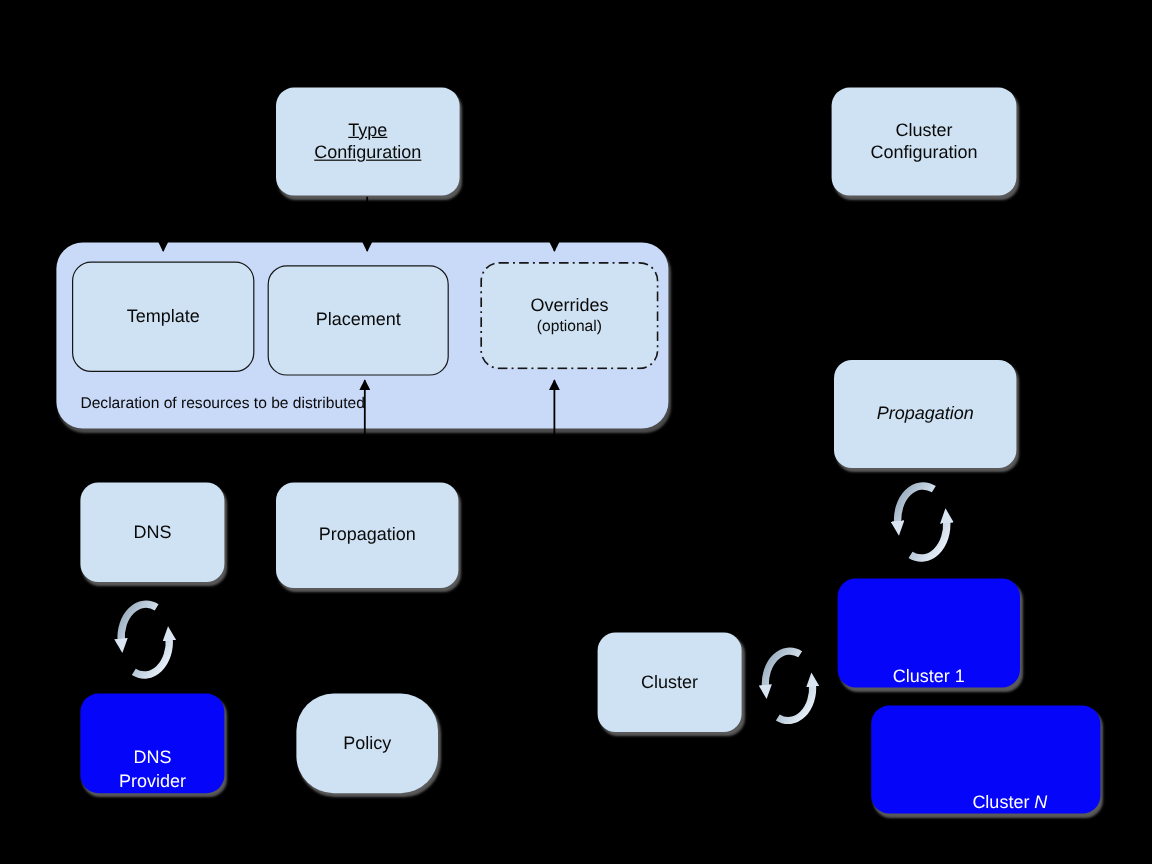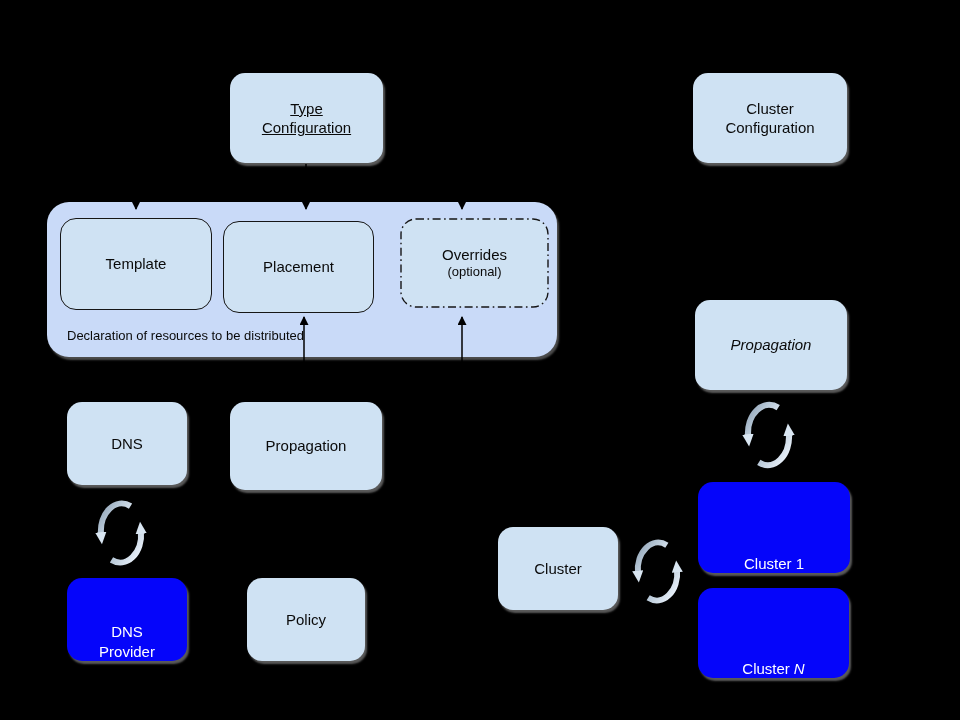--- a/index.html
+++ b/index.html
@@ -95,21 +95,21 @@
   <svg class="sync" style="left:95px;top:497px;" width="52" height="72" viewBox="0 0 60 80">
     <path d="M41 9 A24 32 0 0 0 7 42" fill="none" stroke="url(#syncGrad)" stroke-width="7" marker-end="url(#syncHead)"></path>
     <path d="M19 71 A24 32 0 0 0 53 38" fill="none" stroke="url(#syncGrad)" stroke-width="7" marker-end="url(#syncHead)"></path>
   </svg>
 
   <div class="box blue" style="left:67px;top:578px;width:120px;height:83px;">
     <span>DNS</span>
     <span>Provider</span>
   </div>
 
-  <div class="box" style="left:247px;top:578px;width:118px;height:83px;">
+  <div class="box" style="left:247px;top:578px;width:118px;height:83px;border-radius:31px;">
     <span>Policy</span>
   </div>
 
   <div class="box" style="left:498px;top:527px;width:120px;height:83px;">
     <span>Cluster</span>
   </div>
 
   <svg class="sync" style="left:632px;top:535px;" width="51" height="73" viewBox="0 0 60 80">
     <path d="M41 9 A24 32 0 0 0 7 42" fill="none" stroke="url(#syncGrad)" stroke-width="7" marker-end="url(#syncHead)"></path>
     <path d="M19 71 A24 32 0 0 0 53 38" fill="none" stroke="url(#syncGrad)" stroke-width="7" marker-end="url(#syncHead)"></path>
@@ -121,21 +121,21 @@
 
   <svg class="sync" style="left:742px;top:398px;" width="53" height="74" viewBox="0 0 60 80">
     <path d="M41 9 A24 32 0 0 0 7 42" fill="none" stroke="url(#syncGrad)" stroke-width="7" marker-end="url(#syncHead)"></path>
     <path d="M19 71 A24 32 0 0 0 53 38" fill="none" stroke="url(#syncGrad)" stroke-width="7" marker-end="url(#syncHead)"></path>
   </svg>
 
   <div class="box blue" style="left:698px;top:482px;width:152px;height:91px;">
     <span>Cluster 1</span>
   </div>
 
-  <div class="box blue" style="left:698px;top:588px;width:151px;height:90px;">
+  <div class="box blue" style="left:726px;top:588px;width:151px;height:90px;padding-left:40px;">
     <span style="display:inline">
       <span>Cluster</span><span class="ital">N</span>
     </span>
   </div>
 
   <svg class="overlay" width="960" height="720">
     <path d="M136 164 L136 209" stroke="#000" stroke-width="1.5" fill="none" marker-end="url(#blkHead)"></path>
     <path d="M306 164 L306 209" stroke="#000" stroke-width="1.5" fill="none" marker-end="url(#blkHead)"></path>
     <path d="M462 174 L462 209" stroke="#000" stroke-width="1.5" fill="none" stroke-dasharray="7 3 1.6 3" marker-end="url(#blkHead)"></path>
     <path d="M304 400 L304 317" stroke="#000" stroke-width="1.5" fill="none" marker-end="url(#blkHead)"></path>

